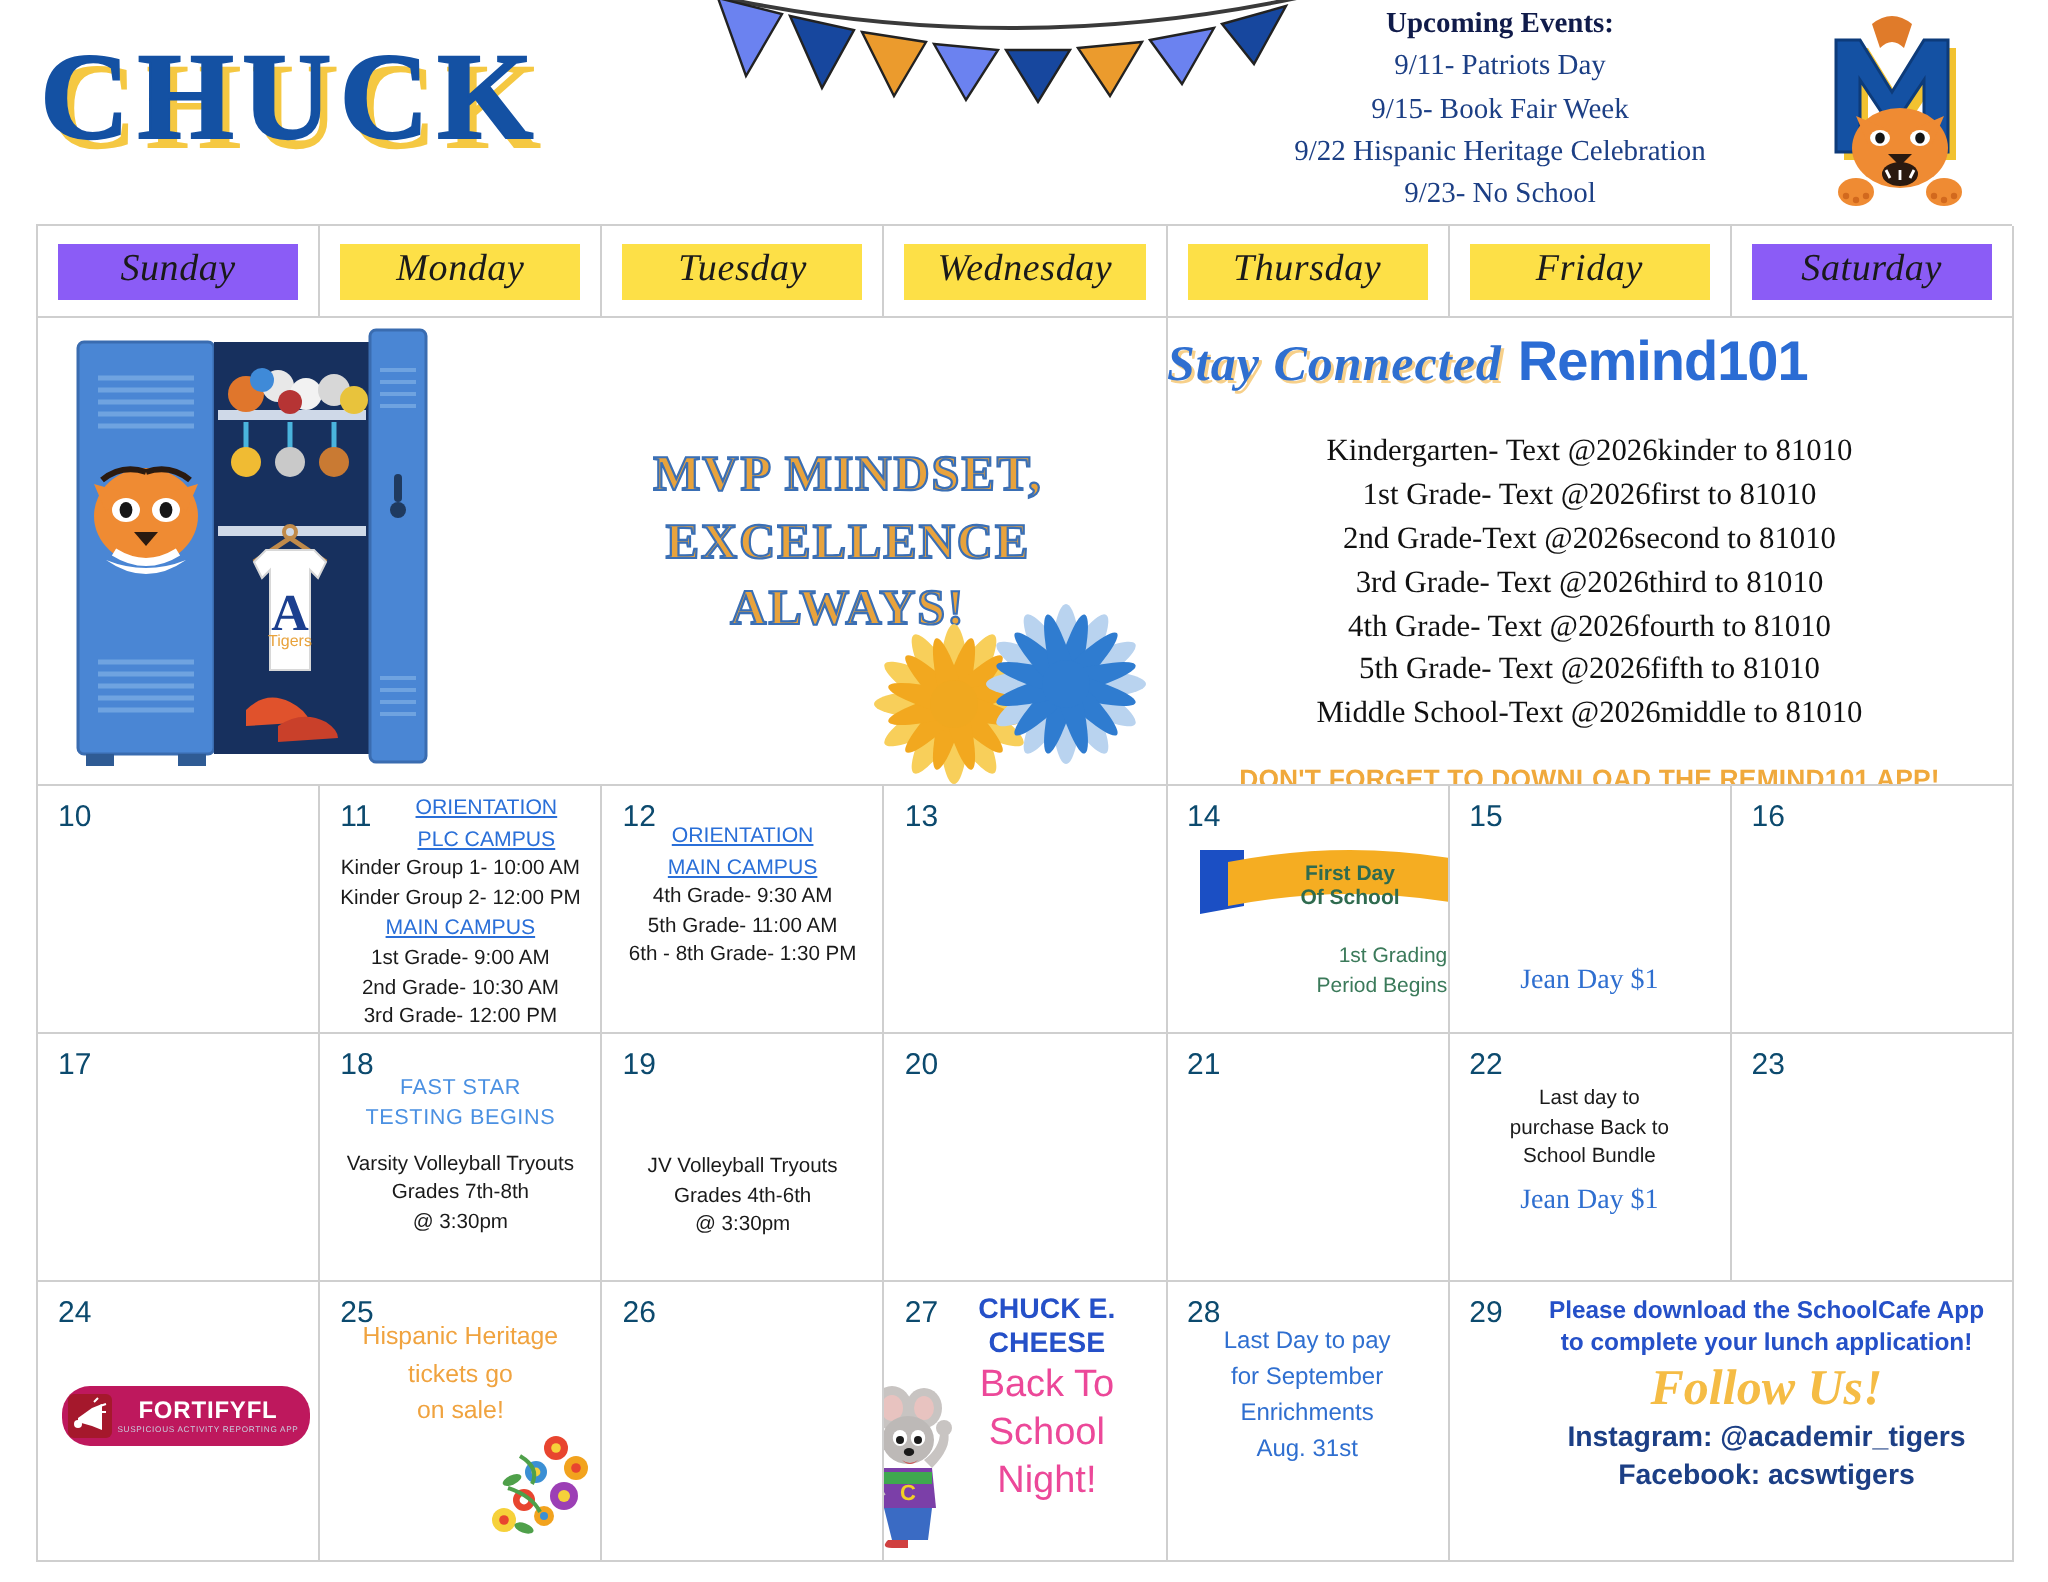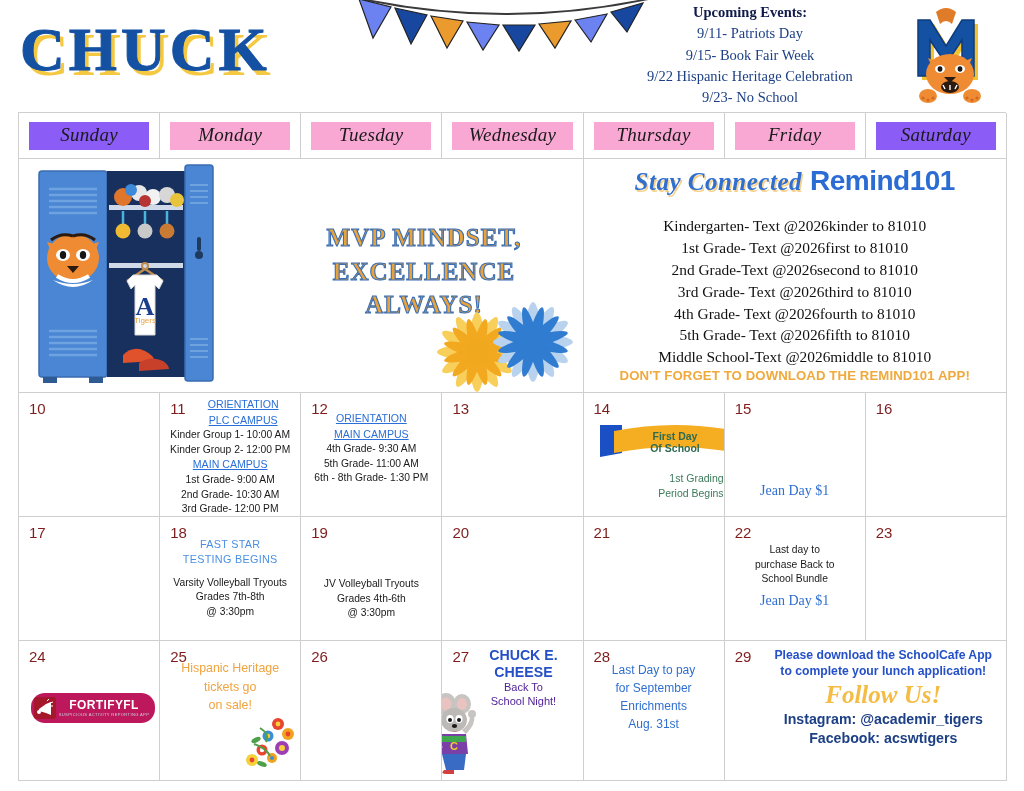--- a/index.html
+++ b/index.html
@@ -59,21 +59,21 @@
   
   .dayhead-row .cell { height: 46px; display: flex; align-items: center; justify-content: center; }
   .dayname {
     font-family: "Liberation Serif", serif;
     font-style: italic;
     font-size: 19px;
     color: #1a1a1a;
     padding: 2px 6px 4px;
     width: calc(100% - 20px);
     text-align: center;
-    background: #f9a8d4;
+    background: #fde047;
     letter-spacing: .3px;
   }
   .dayname.pale { background: #8b5cf6; }
 
   
   .banner-row .cell { height: 234px; }
   .banner-left  { flex: 0 0 564.5px !important; width: 564.5px !important; }
   .banner-right { flex: 0 0 423.5px !important; width: 423.5px !important; border-right: 1px solid #cfcfcf; }
 
   .mvp-text {
@@ -81,52 +81,52 @@
     text-align: center;
     font-family: "Liberation Serif", serif;
     font-weight: bold;
     font-size: 25px;
     line-height: 1.34;
     letter-spacing: 1px;
     color: #e8a33d;
     -webkit-text-stroke: 1.1px #3a6fb5;
   }
 
-  .remind-head { text-align: center; padding-top: 6px; white-space: nowrap; }
+  .remind-head { text-align: left; padding-top: 6px; white-space: nowrap; }
   .remind-stay {
     font-family: "Liberation Serif", serif; font-style: italic; font-weight: bold;
     font-size: 25px; color: #2f6fd0; text-shadow: 1.5px 1.5px 0 #f7d08a;
     letter-spacing: .5px;
   }
   .remind-101 {
     font-family: "Liberation Sans", sans-serif; font-weight: bold;
     font-size: 28px; color: #2b6cd4; letter-spacing: -.5px; margin-left: 8px;
   }
   .remind-list {
     text-align: center;
     font-family: "Liberation Serif", serif;
     font-size: 15.4px;
     line-height: 1.42;
     color: #111;
     margin-top: 18px;
   }
   .remind-cta {
-    text-align: center; margin-top: 0;
+    text-align: center; margin-top: 14px;
     font-family: "Liberation Sans", sans-serif; font-weight: bold;
     font-size: 13.2px; color: #f0a93c; letter-spacing: .1px;
   }
 
   
   .week-row .cell { height: 124px; }
   .week-row.last .cell { height: 140px; }
 
   .datenum {
     position: absolute; left: 10px; top: 7px;
     font-family: "Liberation Sans", sans-serif;
-    font-size: 15px; color: #7f1d1d;
+    font-size: 15px; color: #0c4a6e;
   }
   .cellbody {
     position: absolute; left: 4px; right: 4px; top: 4px;
     text-align: center;
     font-family: "Liberation Sans", sans-serif;
     font-size: 10.3px; line-height: 1.42; color: #1a1a1a;
   }
   .cellbody .ind { padding-left: 26px; }
   .lnk { color: #2a6fd8; text-decoration: underline; font-size: 10.6px; }
   .blue { color: #2f6fd0; }
@@ -144,21 +144,21 @@
   
   .hisp {
     color: #f0a33f; font-size: 12.4px; line-height: 1.5;
     font-family: "Liberation Sans", sans-serif;
   }
 
   
   .cec-title {
     color: #2550c8; font-weight: bold; font-size: 14.2px; line-height: 1.2;
   }
-  .cec-sub { color: #4c1d95; font-size: 11px; line-height: 1.25; }
+  .cec-sub { color: #ec4899; font-size: 19px; line-height: 1.25; }
 
   
   .promo-cell { flex: 0 0 282.28px !important; width: 282.28px !important; }
   .promo-body { position: absolute; left: 40px; right: 4px; top: 6px; text-align: center; }
   .promo-line {
     color: #2550c8; font-weight: bold; font-size: 12.2px; line-height: 1.32;
     font-family: "Liberation Sans", sans-serif;
   }
   .follow-us {
     font-family: "Liberation Serif", serif; font-style: italic; font-weight: bold;

